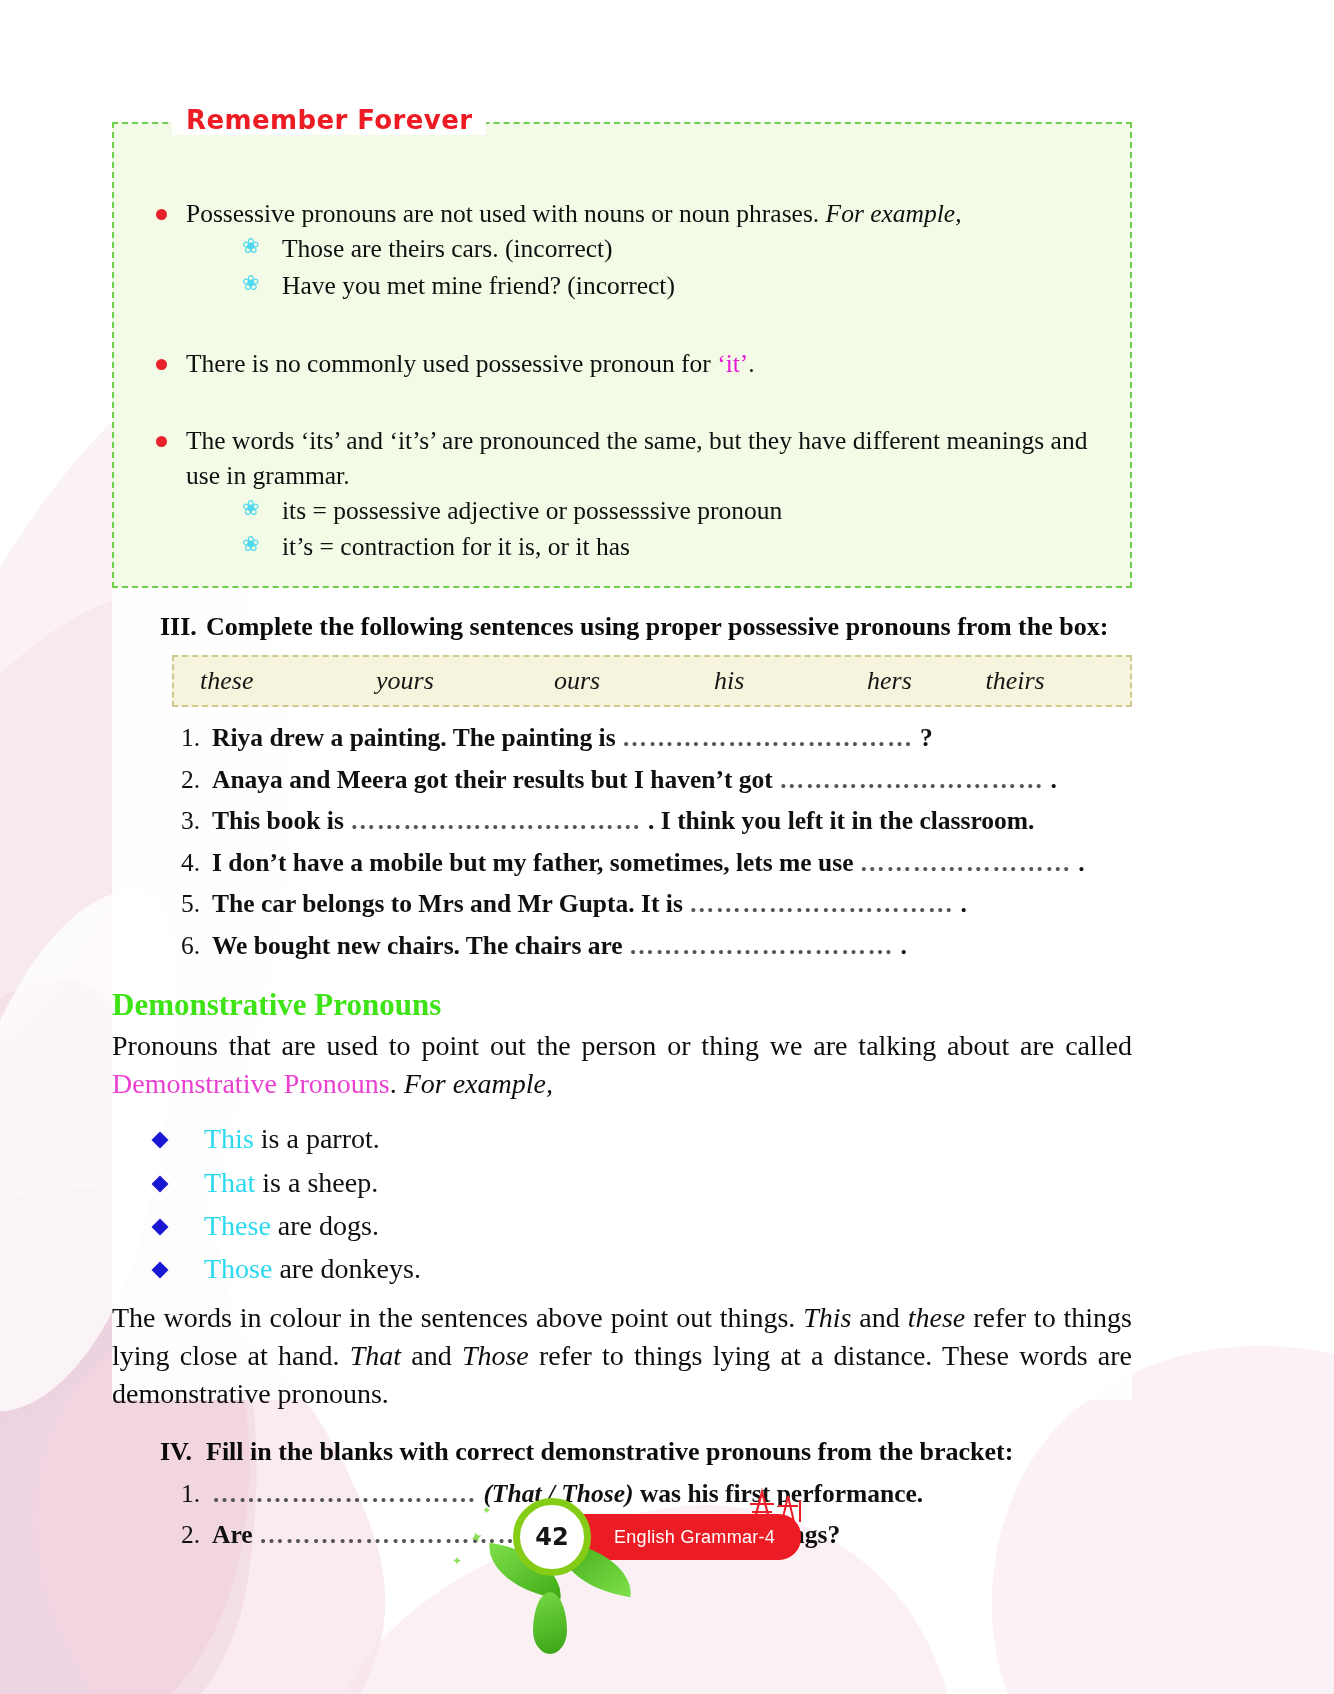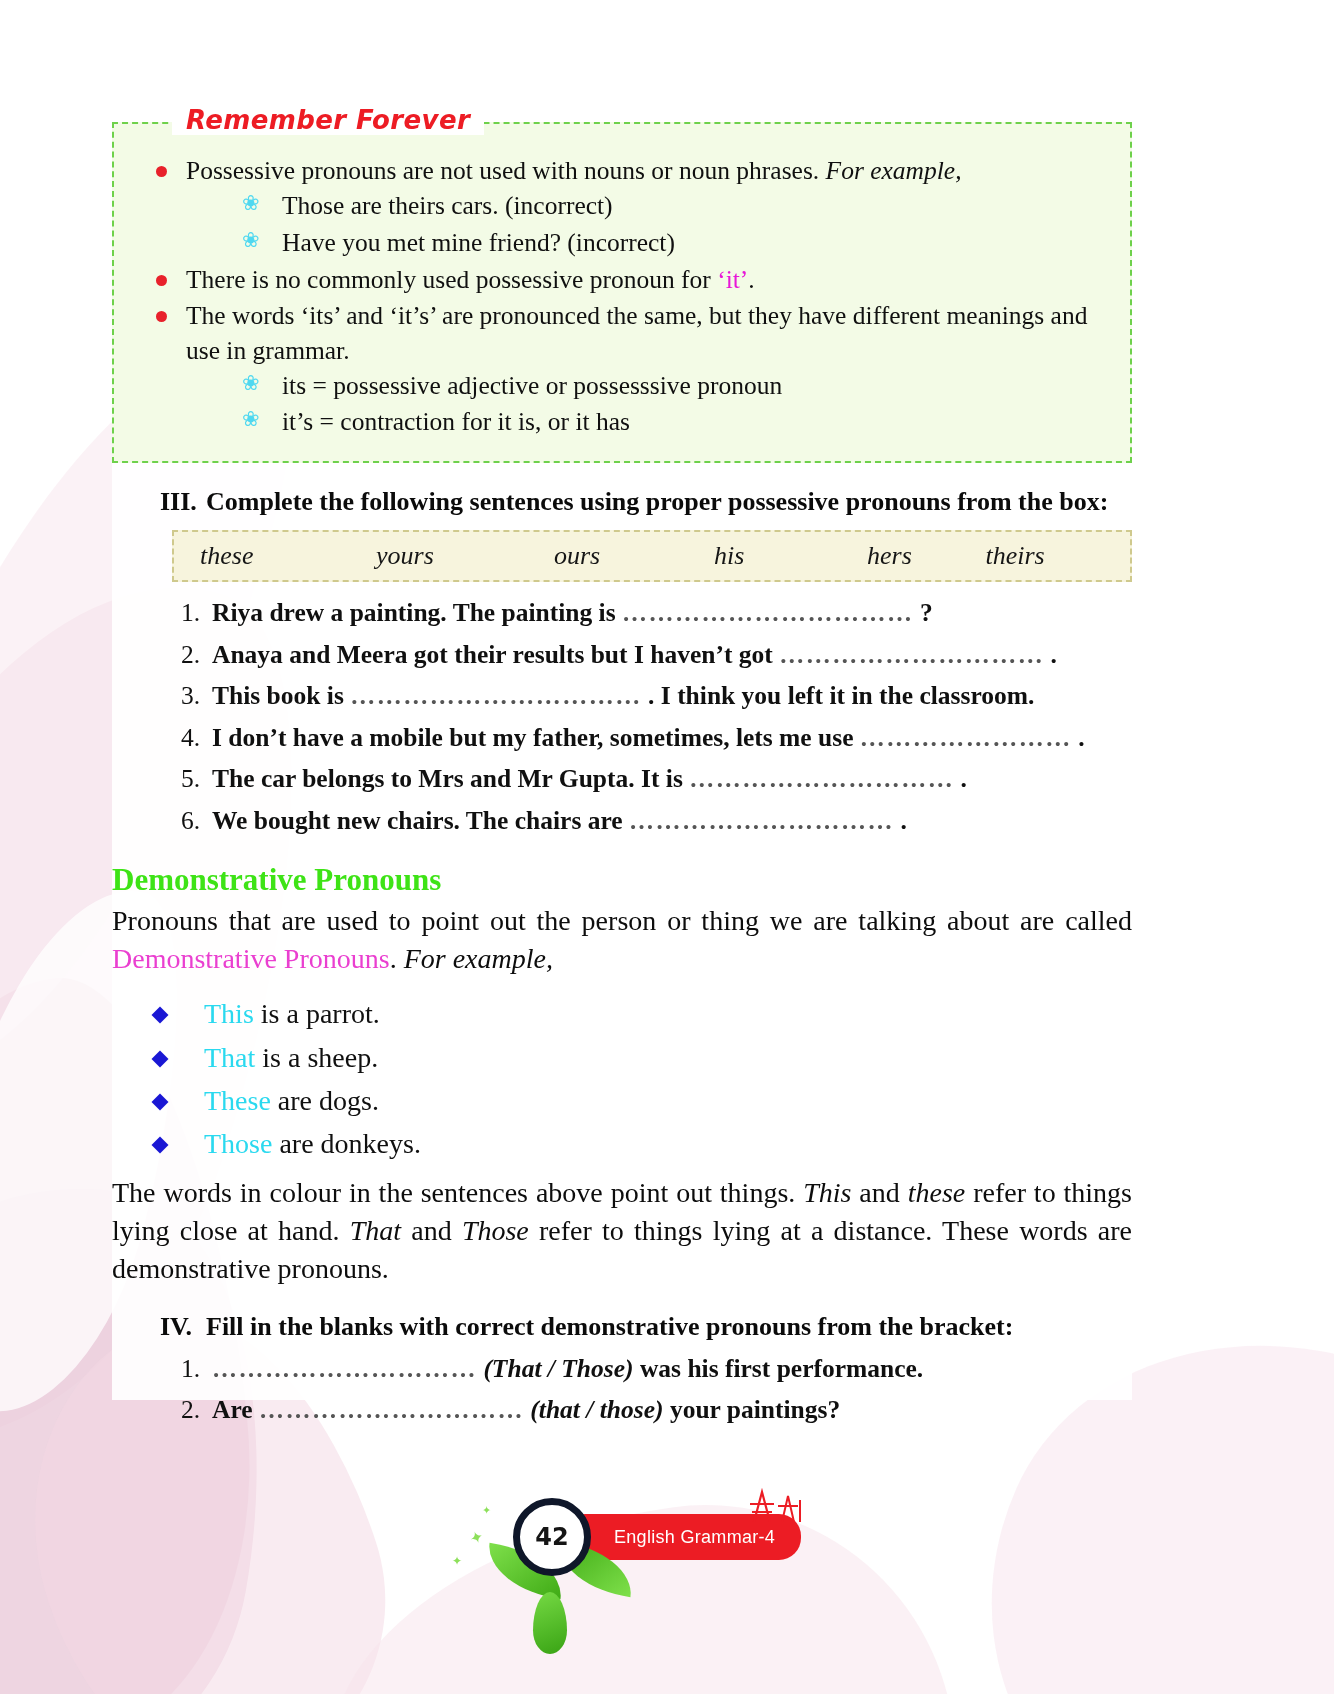--- a/index.html
+++ b/index.html
@@ -119,37 +119,37 @@
   }
   .remember-title {
     position: absolute;
     top: -19px;
     left: 58px;
     background: #ffffff;
     padding: 0 14px;
     color: #ed1c24;
     font-family: "DejaVu Sans", sans-serif;
     font-weight: bold;
-    font-style: italic;
     font-size: 26px;
     letter-spacing: .4px;
     line-height: 30px;
   }
   ul.rf-list {
     list-style: none;
     margin: 0;
     padding: 0;
   }
   ul.rf-list > li {
     position: relative;
     padding-left: 54px;
     font-size: 25.5px;
     line-height: 1.35;
     color: #101010;
     margin-bottom: 2px;
+    margin-top: 43px;
   }
   ul.rf-list > li .dot {
     position: absolute;
     left: 24px;
     top: 12px;
     width: 11px;
     height: 11px;
     border-radius: 50%;
     background: #e8212b;
   }
@@ -315,21 +315,21 @@
     letter-spacing: .3px;
     white-space: nowrap;
   }
   .pagenum-ring {
     position: absolute;
     left: 513px;
     top: 56px;
     width: 64px;
     height: 64px;
     border-radius: 50%;
-    border: 7px solid #0f172a;
+    border: 7px solid #84cc16;
     background: #ffffff;
     display: flex;
     align-items: center;
     justify-content: center;
     z-index: 3;
   }
   .pagenum-ring span {
     font-family: "DejaVu Sans", sans-serif;
     font-weight: bold;
     font-size: 24px;

